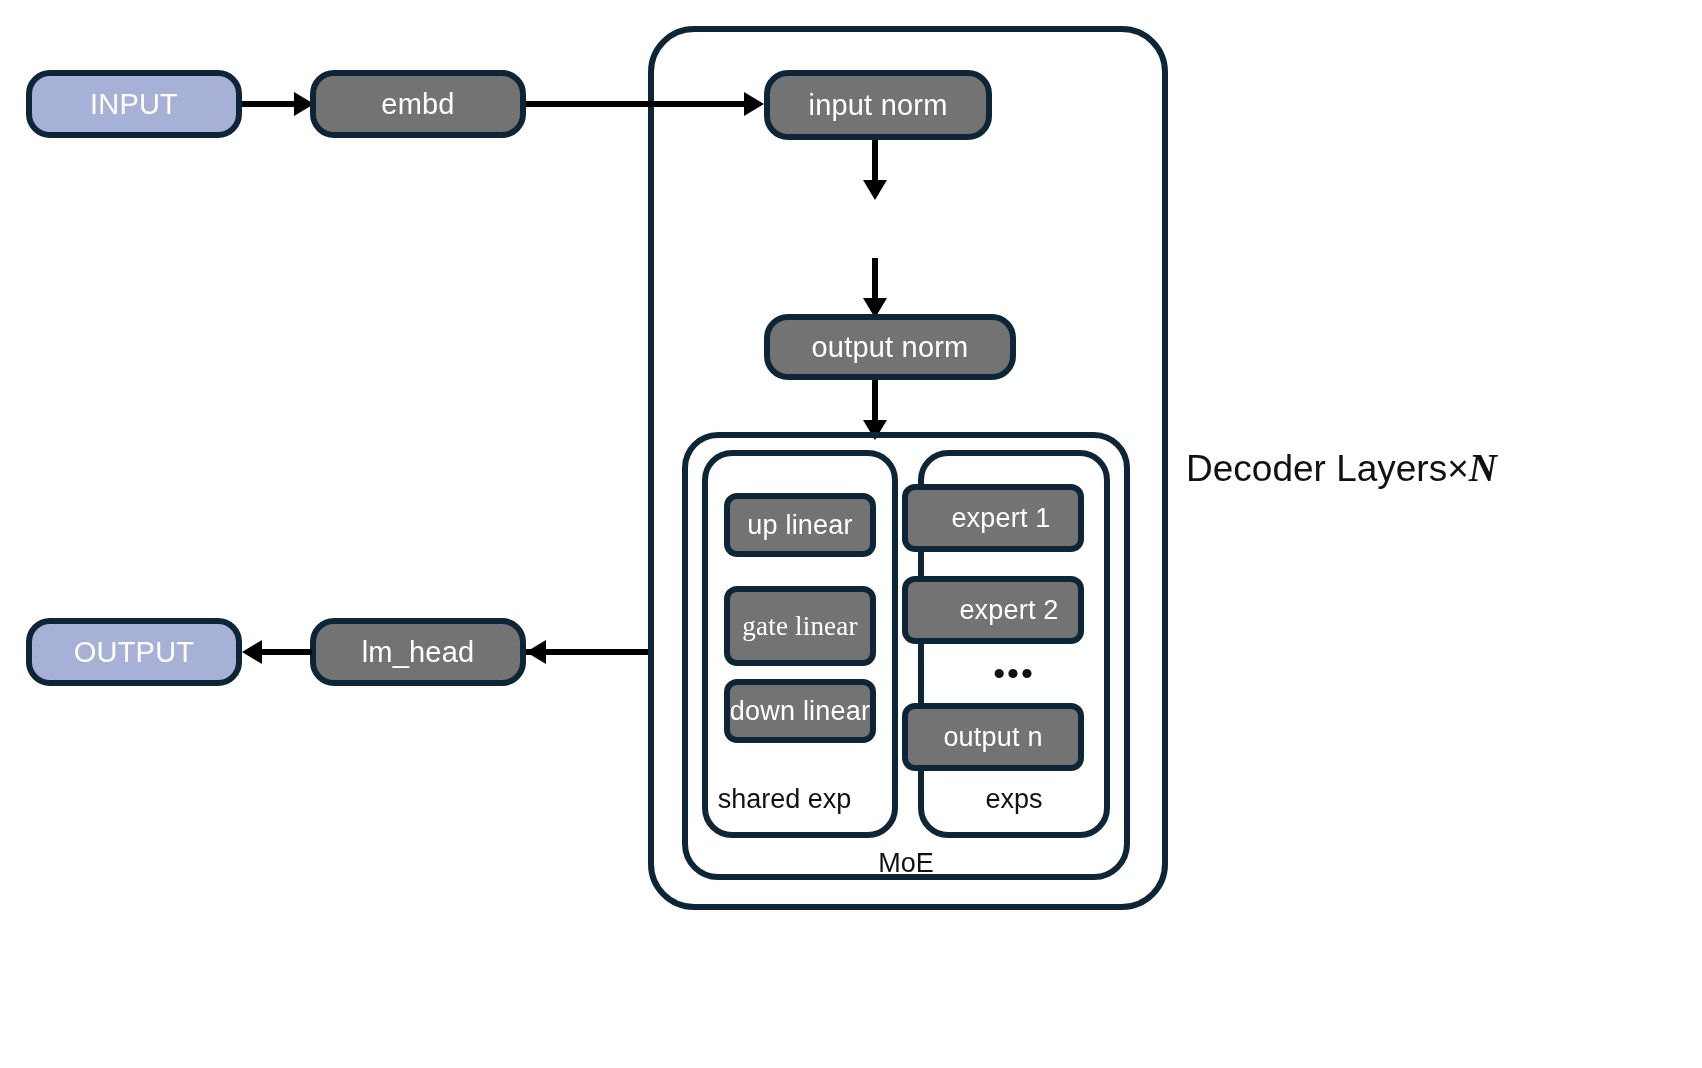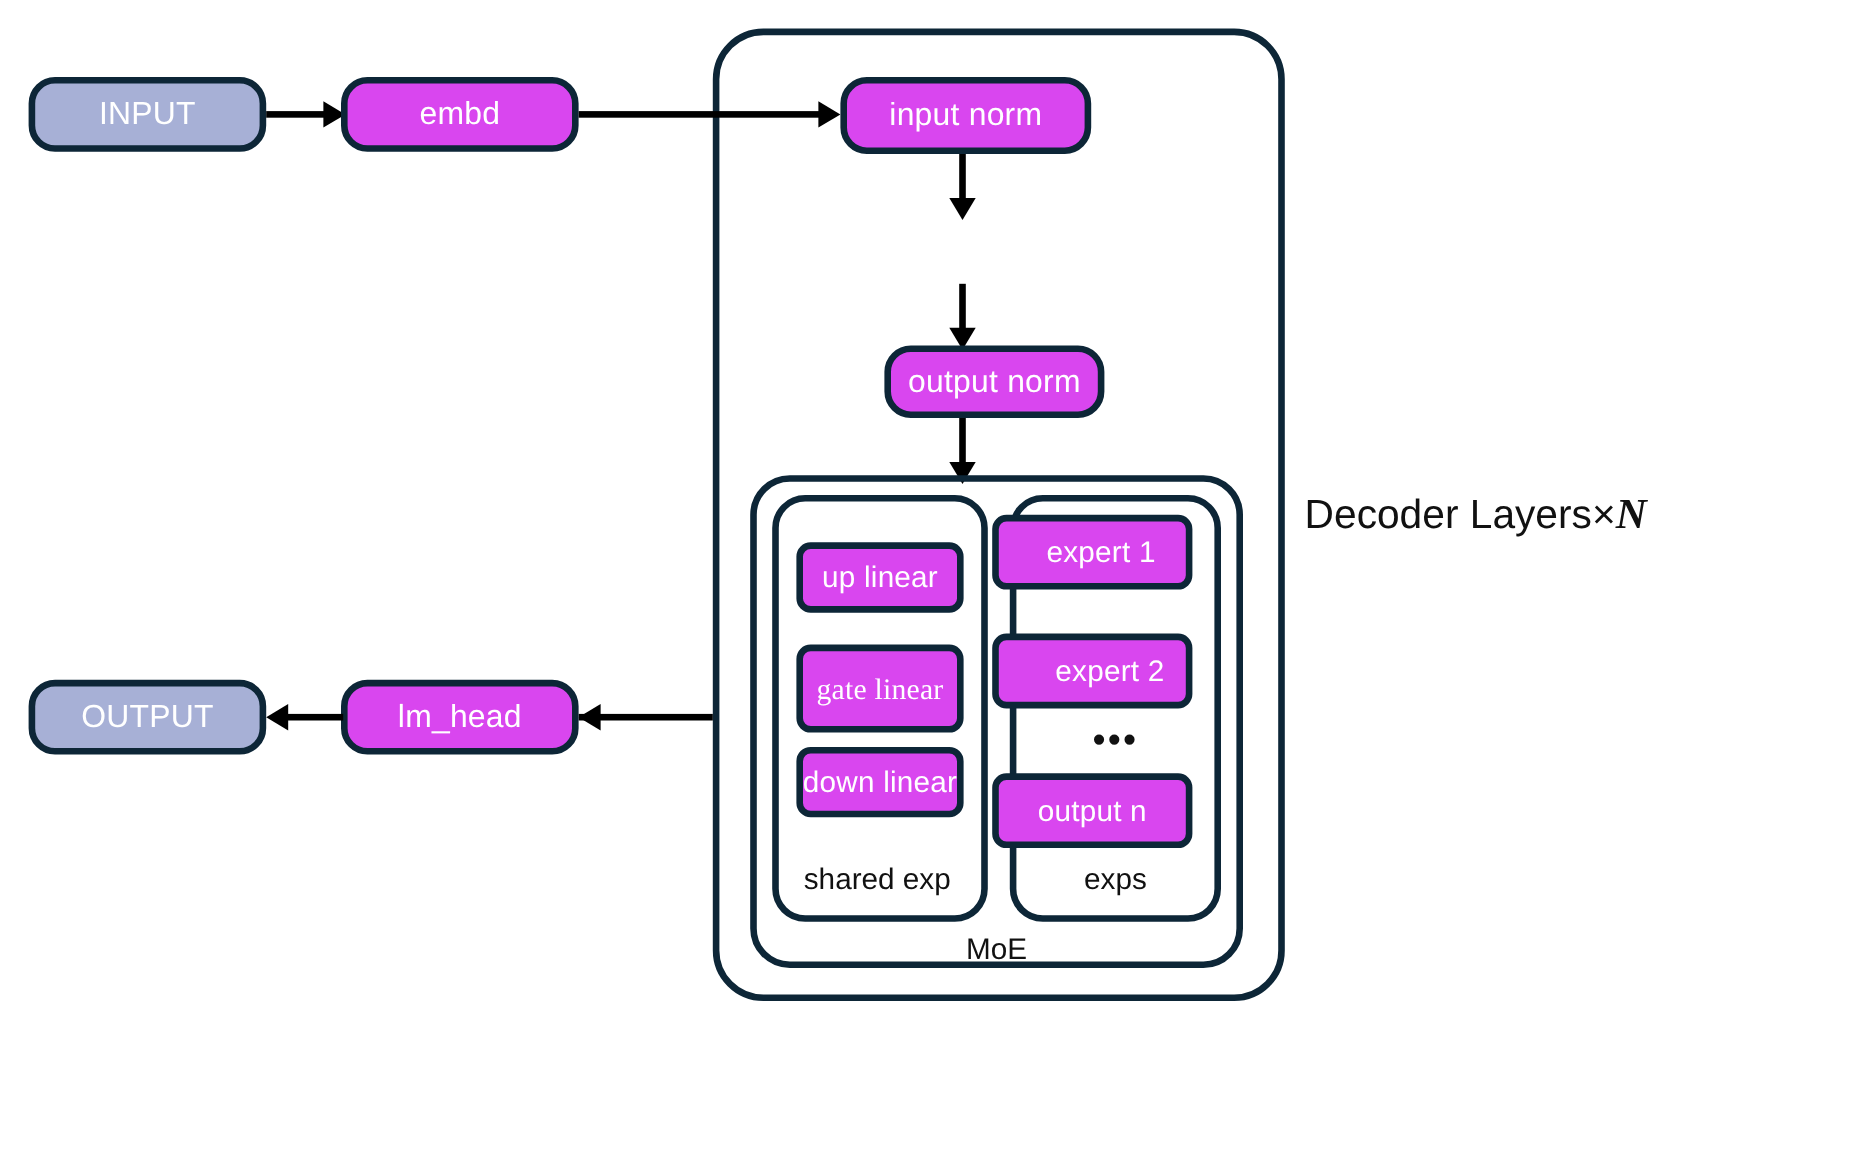--- a/index.html
+++ b/index.html
@@ -26,21 +26,21 @@
     align-items: center;
     justify-content: center;
     border: 6px solid #0d2637;
     border-radius: 24px;
     color: #ffffff;
     font-size: 29px;
     line-height: 1;
     letter-spacing: .2px;
     white-space: nowrap;
   }
-  .node.salmon { background: #d946ef; }
+  .node.salmon { background: #737373; }
   .node.blue   { background: #a7b0d6; }
   .node.small  { font-size: 27px; border-width: 6px; border-radius: 13px; }
 
   
   .group {
     position: absolute;
     box-sizing: border-box;
     background: transparent;
     border: 6px solid #0d2637;
   }
@@ -135,39 +135,39 @@
 
   <div class="node salmon" id="input-norm-box" style="left:764px; top:70px; width:228px; height:70px;">input norm</div>
 
   <div class="edge v" style="left:872px; top:140px; height:46px;"></div>
   <div class="arrowhead down" style="left:863px; top:180px;"></div>
 
 
   <div class="edge v" style="left:872px; top:258px; height:46px;"></div>
   <div class="arrowhead down" style="left:863px; top:298px;"></div>
 
-  <div class="node salmon" id="output-norm-box" style="left:804px; top:314px; width:200px; height:66px;">output norm</div>
+  <div class="node salmon" id="output-norm-box" style="left:764px; top:314px; width:252px; height:66px;">output norm</div>
 
   <div class="edge v" style="left:872px; top:380px; height:52px;"></div>
   <div class="arrowhead down" style="left:863px; top:420px;"></div>
 
   <div class="group" id="moe-group" style="left:682px; top:432px; width:448px; height:448px;"></div>
   <div class="grouplabel" id="moe-label" style="left:682px; top:850px; width:448px;">MoE</div>
 
   <div class="group expgroup" id="shared-exp-group" style="left:702px; top:450px; width:196px; height:388px;"></div>
-  <div class="grouplabel" id="shared-exp-label" style="left:702px; top:786px; width:165px;padding-left:13px;">shared exp</div>
+  <div class="grouplabel" id="shared-exp-label" style="left:702px; top:786px; width:165px;">shared exp</div>
 
   <div class="node salmon small" style="left:724px; top:493px; width:152px; height:64px;">up linear</div>
   <div class="node salmon small" style="left:724px; top:586px; width:152px; height:80px;font-family:Liberation Serif, serif;">gate linear</div>
   <div class="node salmon small" style="left:724px; top:679px; width:152px; height:64px;">down linear</div>
 
   <div class="group expgroup" id="exps-group" style="left:918px; top:450px; width:192px; height:388px;"></div>
   <div class="grouplabel" id="exps-label" style="left:918px; top:786px; width:192px;">exps</div>
 
-  <div class="node salmon small" style="left:902px; top:468px; width:182px; height:68px;padding-left:16px;">expert 1</div>
+  <div class="node salmon small" style="left:902px; top:484px; width:182px; height:68px;padding-left:16px;">expert 1</div>
   <div class="node salmon small" style="left:902px; top:576px; width:182px; height:68px;padding-left:32px;">expert 2</div>
   <div class="ellipsis" style="left:918px; top:656px; width:192px; text-align:center;">•••</div>
   <div class="node salmon small" style="left:902px; top:703px; width:182px; height:68px;">output n</div>
 
   <div class="edge h" style="left:526px; top:649px; width:122px;"></div>
   <div class="arrowhead left" style="left:526px; top:640px;"></div>
 
   <div class="node salmon" id="lm-head-box" style="left:310px; top:618px; width:216px; height:68px;">lm_head</div>
 
   <div class="edge h" style="left:258px; top:649px; width:54px;"></div>

